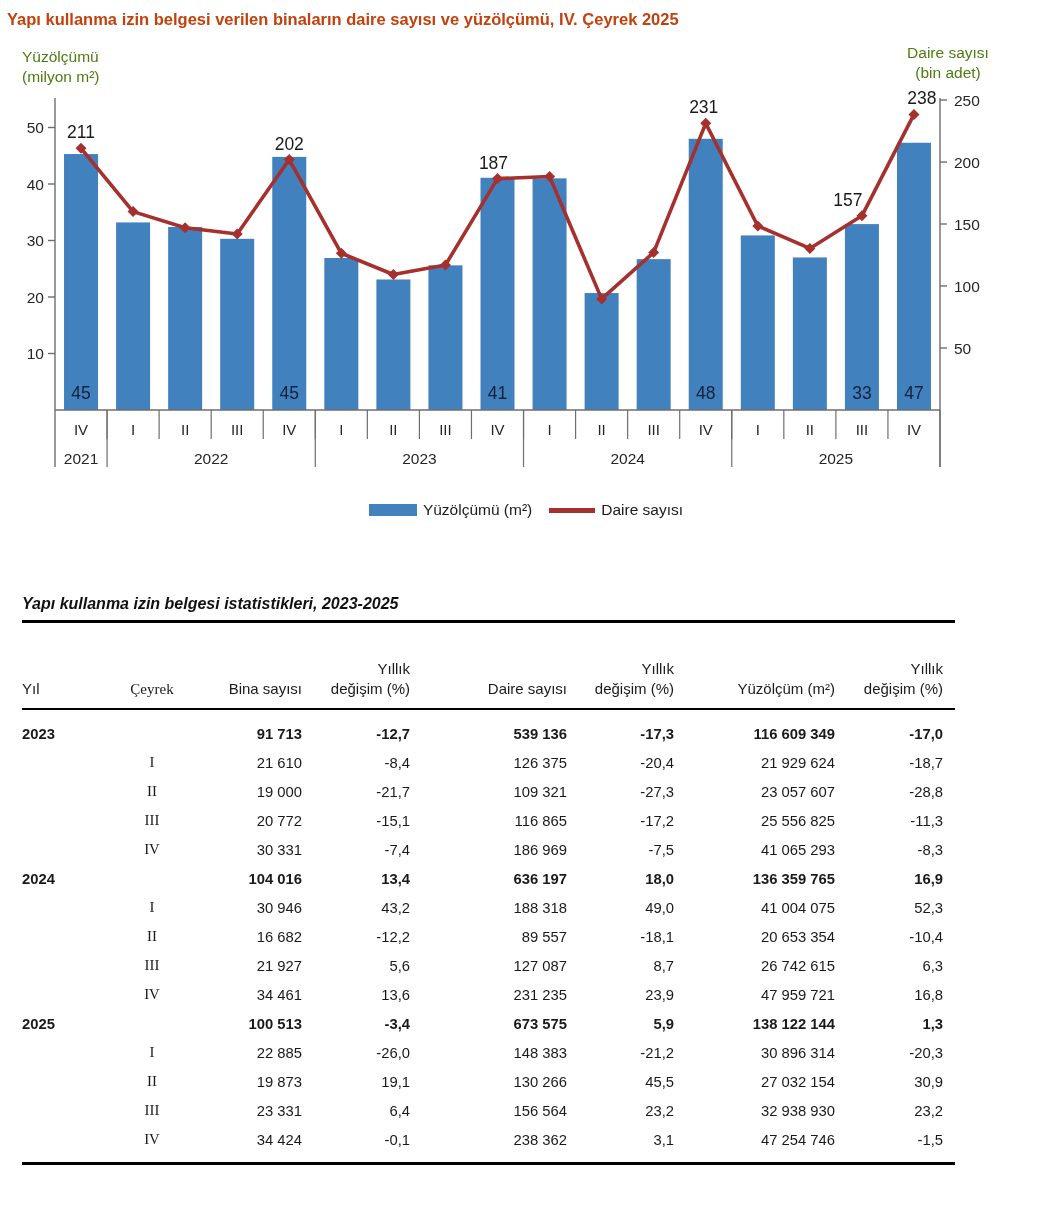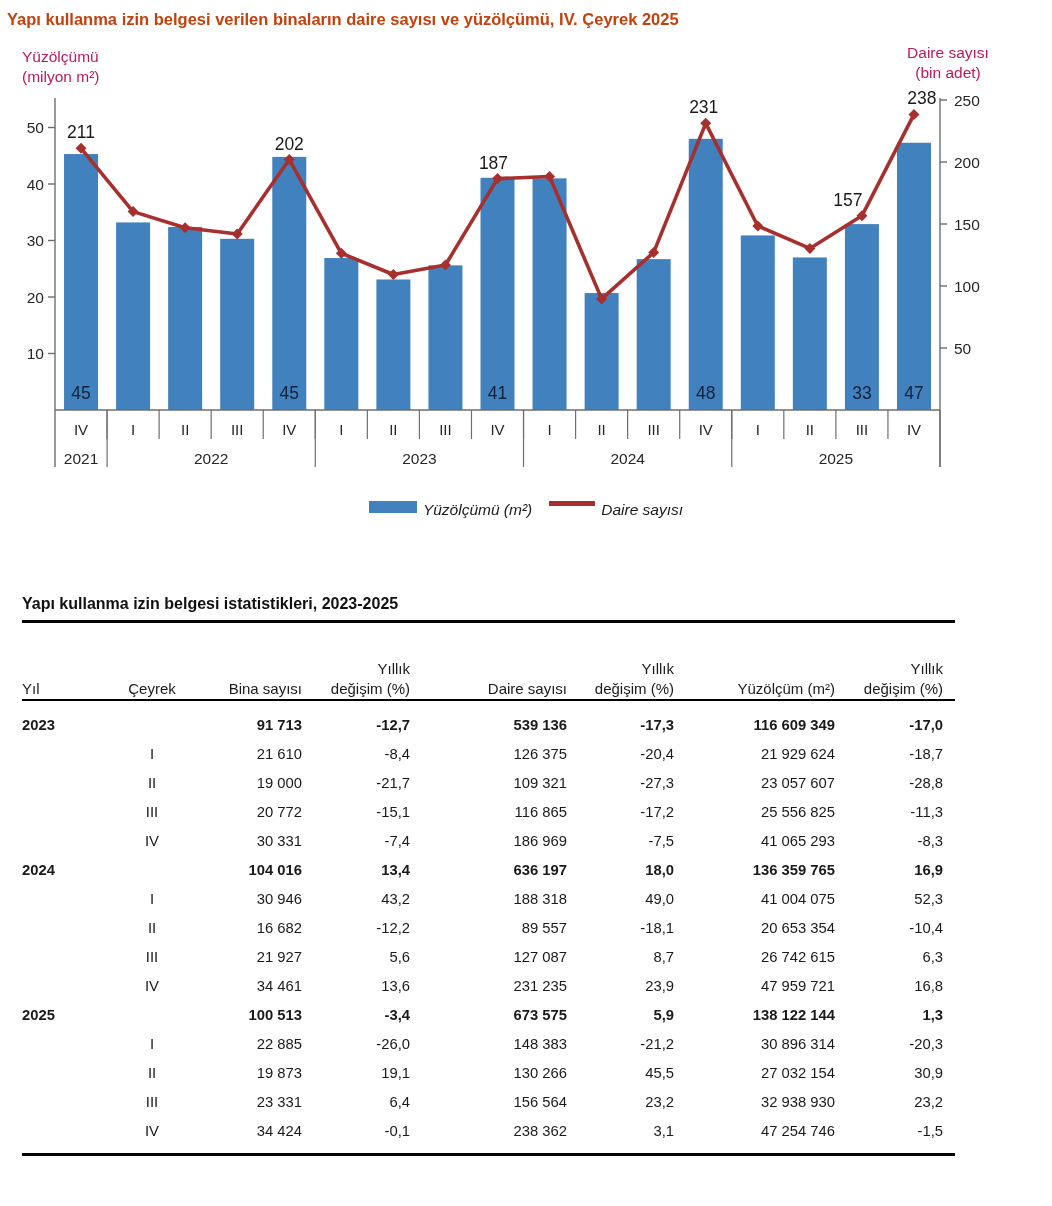--- a/index.html
+++ b/index.html
@@ -1,34 +1,34 @@
 <!DOCTYPE html>
 <html><head>
 <meta charset="utf-8">
 <style>
   html,body{margin:0;padding:0;background:#fff;}
   body{width:1052px;height:1206px;position:relative;font-family:"Liberation Sans",sans-serif;color:#1a1a1a;}
   .abs{position:absolute;}
   .chart-title{left:7px;top:10px;font-size:16.5px;font-weight:bold;color:#c2410c;}
-  .axis-label{font-size:15.5px;line-height:20px;white-space:pre-line;color:#be185d;}
+  .axis-label{font-size:15.5px;line-height:20px;white-space:pre-line;color:#4d7c0f;}
   .axis-label.left{left:22px;top:47px;text-align:left;}
   .axis-label.right{left:844px;top:43px;width:208px;text-align:center;}
   #chart-svg{left:0;top:0;}
   .legend{left:0;top:501px;width:1052px;display:flex;justify-content:center;align-items:center;font-size:15.5px;}
-  .legend-item{display:flex;align-items:flex-start;font-style:italic;}
+  .legend-item{display:flex;align-items:center;}
   .legend-item + .legend-item{margin-left:17px;}
   .swatch-bar{width:48px;height:12px;display:inline-block;margin-right:6px;}
   .swatch-line{width:46px;height:5px;display:inline-block;margin-right:6px;}
-  .table-title{left:22px;top:595px;font-size:16px;font-weight:bold;color:#111;}
+  .table-title{left:22px;top:595px;font-size:16px;font-weight:bold;color:#111;font-style:italic;}
   .title-rule{left:22px;top:620px;width:933px;height:3px;background:#000;}
   table.stats{position:absolute;left:22px;top:659px;width:933px;border-collapse:collapse;table-layout:fixed;border-bottom:3px solid #000;}
-  table.stats th{font-weight:normal;font-size:15px;vertical-align:bottom;padding:0 0 0 0;border-bottom:2px solid #000;white-space:pre-line;line-height:20px;}
+  table.stats th{font-weight:normal;font-size:15px;vertical-align:bottom;padding:0 0 9px 0;border-bottom:2px solid #000;white-space:pre-line;line-height:20px;}
   table.stats td{font-size:14.8px;height:29px;padding:0;}
   table.stats .al{text-align:left;}
-  table.stats .ac{text-align:center;}
+  table.stats .ac{text-align:center;font-family:Liberation Serif, serif;}
   table.stats .ar{text-align:right;}
   table.stats td.pad-r,table.stats th.pad-r{padding-right:12px;}
   table.stats tr.year-row td{font-weight:bold;}
   table.stats tbody tr:first-child td{padding-top:9px;}
   table.stats tbody tr:last-child td{padding-bottom:8px;}
 </style>
 </head>
 <body>
 
 <svg id="chart-svg" class="abs" width="1052" height="545">

